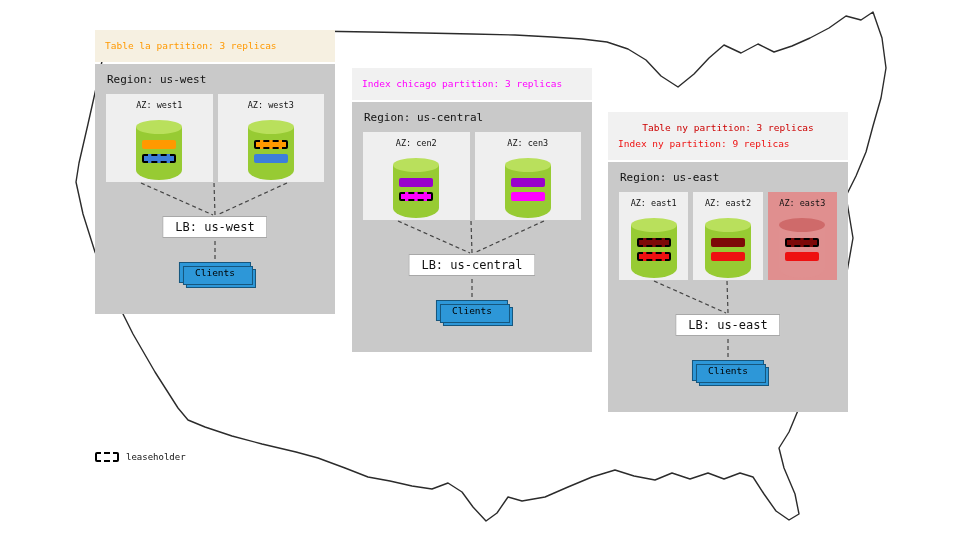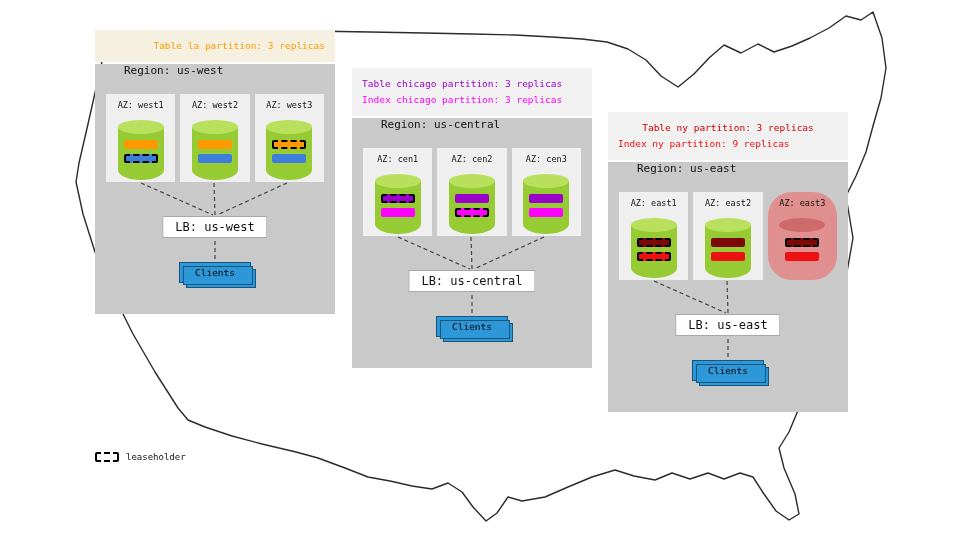--- a/index.html
+++ b/index.html
@@ -4,32 +4,32 @@
 <style>
   html,body{margin:0;padding:0;}
   body{
     width:960px;height:540px;position:relative;overflow:hidden;background:#fff;
     font-family:"DejaVu Sans Mono", monospace;color:#111;
   }
   .map-svg{position:absolute;left:0;top:0;z-index:0;}
 
   .group{position:absolute;width:240px;z-index:1;}
   .annotation{padding:8px 10px;font-size:9.5px;line-height:16px;margin-bottom:2px;}
-  .ann-west{background:#f6f0e1;text-align:right;}
+  .ann-west{background:#f6f0e1;}
   .ann-gray{background:#f1f1f1;}
   .a-orange{color:#ff9900;} .a-blue{color:#3d7edb;}
   .a-purple{color:#9900cc;} .a-magenta{color:#ff00ff;}
   .a-darkred{color:#cc0000;text-align:center;} .a-red{color:#ee1111;}
 
   .region{position:relative;height:250px;background:#c9c9c9;}
-  .region-title{position:absolute;top:0;left:12px;font-size:11px;margin-left:17px;}
+  .region-title{position:absolute;top:9px;left:12px;font-size:11px;}
   .az-row{position:absolute;top:30px;left:11px;right:11px;display:flex;gap:5px;}
   .az{flex:1;height:88px;background:#efefef;text-align:center;padding-top:6px;
       box-sizing:border-box;position:relative;z-index:1;}
-  .az.failed{background:#e08f8f;border-radius:24px;}
+  .az.failed{background:#e08f8f;}
   .az-label{font-size:8.5px;}
 
   .cyl{position:relative;width:46px;height:60px;margin:10px auto 0;}
   .cyl-body{position:absolute;left:0;right:0;top:7px;bottom:0;background:#97cb33;
       border-radius:0 0 23px 23px / 0 0 10px 10px;}
   .cyl-top{position:absolute;left:0;right:0;top:0;height:14px;border-radius:50%;
       background:#b9e05c;z-index:2;}
   .cyl.red .cyl-body{background:#e09090;}
   .cyl.red .cyl-top{background:#cf6a6a;}
   .bars{position:absolute;left:6px;right:6px;top:20px;display:flex;flex-direction:column;
@@ -89,31 +89,20 @@
         <div class="cyl">
           <div class="cyl-body"></div>
           <div class="cyl-top"></div>
           <div class="bars">
             <div class="bar t-west"></div>
             <div class="bar i-west lh"></div>
           </div>
         </div>
       </div>
       <div class="az">
-        <div class="az-label">AZ: west2</div>
-        <div class="cyl">
-          <div class="cyl-body"></div>
-          <div class="cyl-top"></div>
-          <div class="bars">
-            <div class="bar t-west"></div>
-            <div class="bar i-west"></div>
-          </div>
-        </div>
-      </div>
-      <div class="az">
         <div class="az-label">AZ: west3</div>
         <div class="cyl">
           <div class="cyl-body"></div>
           <div class="cyl-top"></div>
           <div class="bars">
             <div class="bar t-west lh"></div>
             <div class="bar i-west"></div>
           </div>
         </div>
       </div>
@@ -124,37 +113,25 @@
       <line x1="192" y1="119" x2="122" y2="151"></line>
       <line x1="120" y1="170" x2="120" y2="197"></line>
     </svg>
     <div class="lb">LB: us-west</div>
     <div class="clients">Clients</div>
   </div>
 </div>
 
 <div class="group" style="left:352px;top:68px;">
   <div class="annotation ann-gray">
-    <div class="a-purple">Table chicago partition: 3 replicas</div>
     <div class="a-magenta">Index chicago partition: 3 replicas</div>
   </div>
   <div class="region">
     <div class="region-title">Region: us-central</div>
     <div class="az-row">
-      <div class="az">
-        <div class="az-label">AZ: cen1</div>
-        <div class="cyl">
-          <div class="cyl-body"></div>
-          <div class="cyl-top"></div>
-          <div class="bars">
-            <div class="bar t-cen lh"></div>
-            <div class="bar i-cen"></div>
-          </div>
-        </div>
-      </div>
       <div class="az">
         <div class="az-label">AZ: cen2</div>
         <div class="cyl">
           <div class="cyl-body"></div>
           <div class="cyl-top"></div>
           <div class="bars">
             <div class="bar t-cen"></div>
             <div class="bar i-cen lh"></div>
           </div>
         </div>

